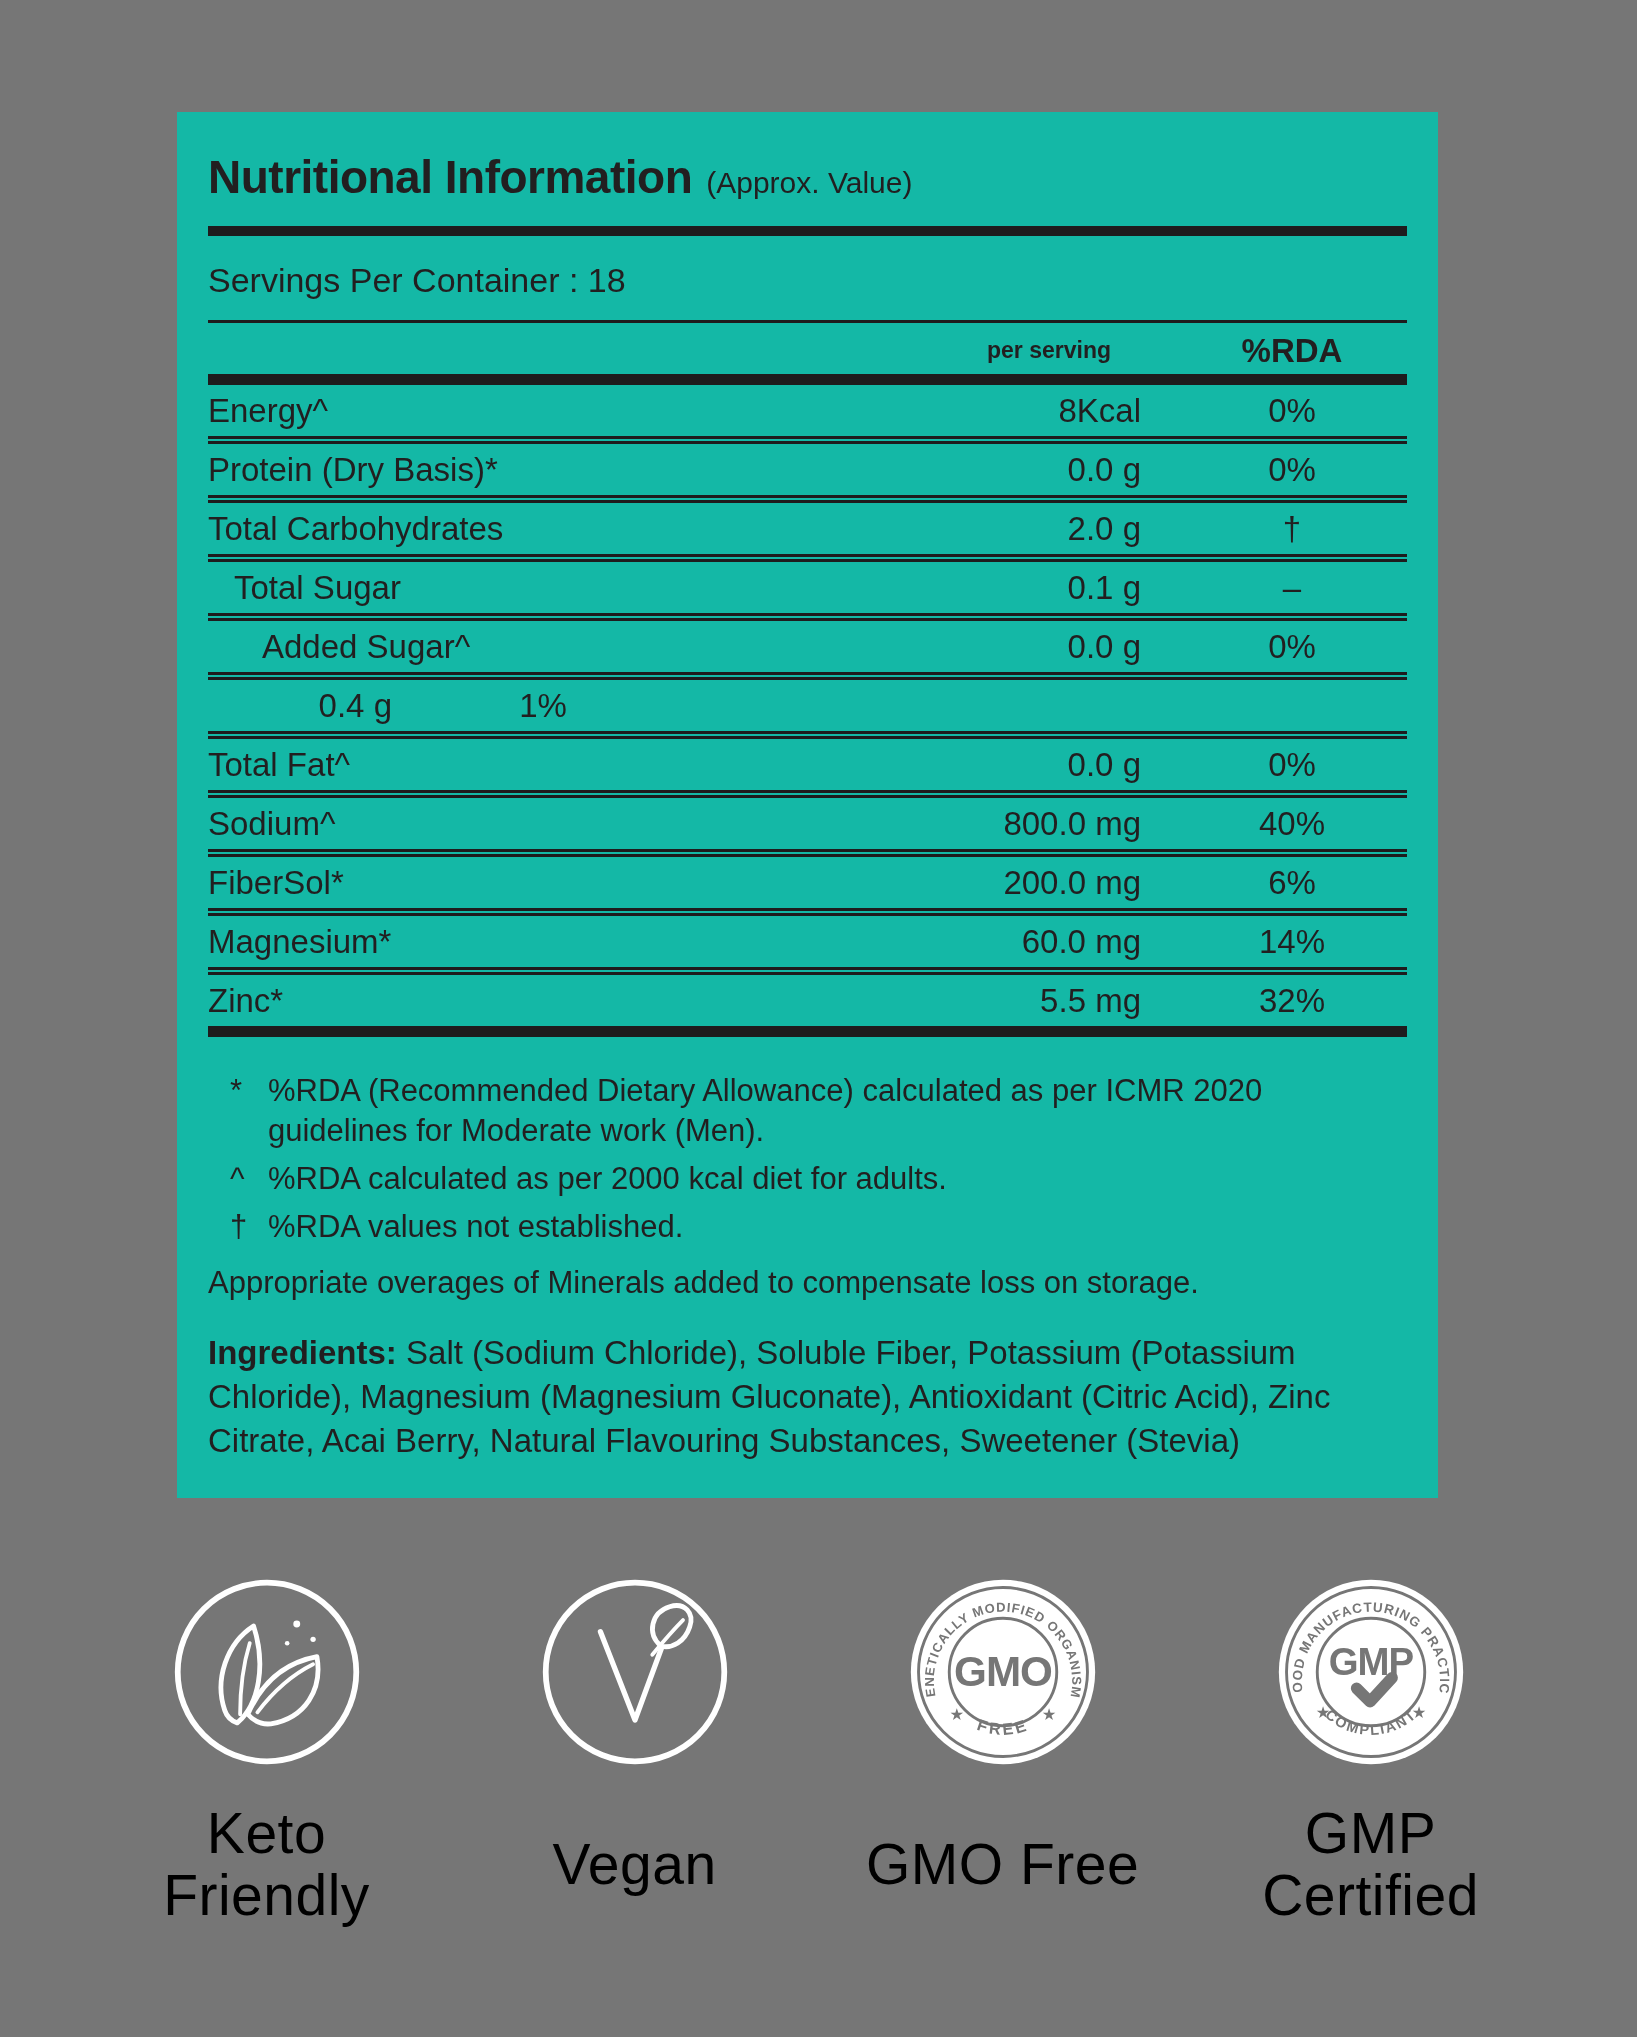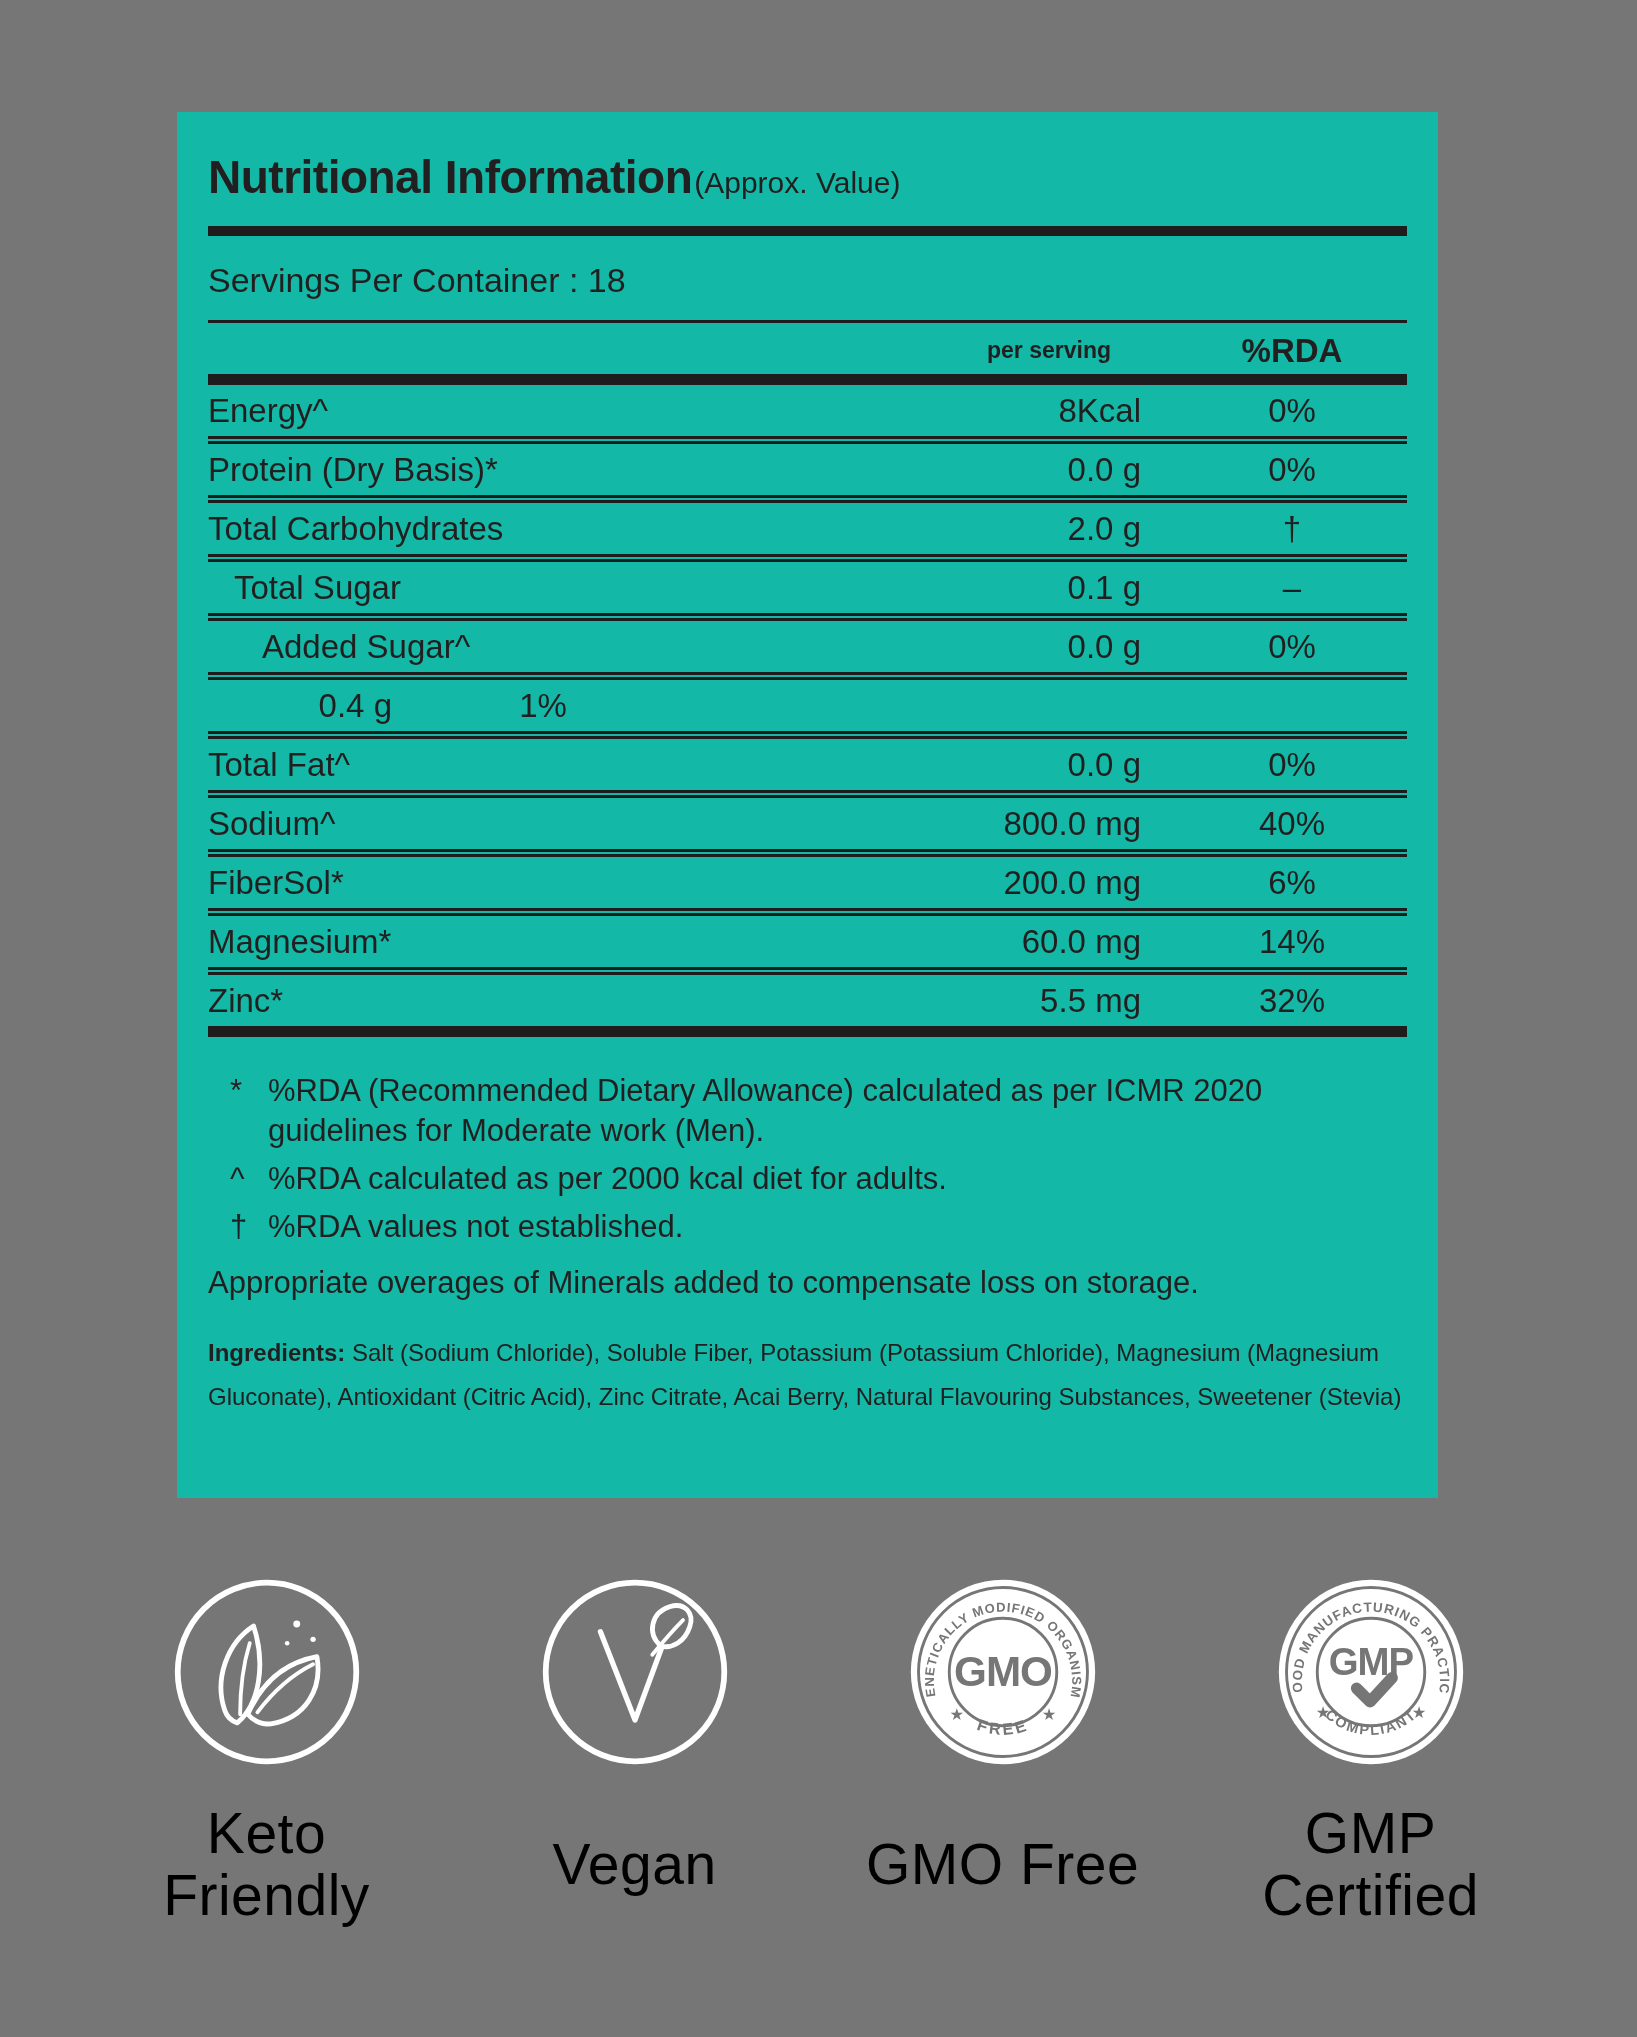--- a/index.html
+++ b/index.html
@@ -8,21 +8,21 @@
     background:#767676;
     font-family:"Liberation Sans","DejaVu Sans",sans-serif;
     color:#221f20;
   }
   .card{
     position:absolute;left:177px;top:112px;width:1261px;height:1386px;
     background:#14b8a6;box-sizing:border-box;padding:38px 31px 0 31px;
   }
   .title-row{display:flex;align-items:baseline;}
   .title{font-size:46px;font-weight:800;letter-spacing:-0.5px;}
-  .subtitle{font-size:30px;font-weight:500;margin-left:2px;}
+  .subtitle{font-size:30px;font-weight:500;margin-left:14px;}
   .bar-thick{height:10px;background:#1e1c1d;margin-top:22px;}
   .serving{margin-top:20px;font-size:34px;font-weight:500;line-height:48px;}
   .rule-thin{height:3px;background:#1e1c1d;margin-top:16px;}
   .thead{display:flex;align-items:center;margin-top:2px;padding:6px 0 4px 0;}
   .thead .spacer{flex:1;}
   .col-ps{width:220px;text-align:center;font-size:23px;font-weight:700;line-height:39px;padding-right:36px;box-sizing:border-box;}
   .col-ps .wrapbox{display:inline-block;width:130px;}
   .col-rda{width:230px;text-align:center;font-size:33px;font-weight:700;}
   .bar-head{height:11px;background:#1e1c1d;}
   .trow{display:flex;align-items:center;padding:7px 0 6px 0;border-bottom:8px double #1e1c1d;}
@@ -31,21 +31,21 @@
   .ind1{padding-left:26px;}
   .ind2{padding-left:54px;}
   .tval{width:220px;text-align:right;font-size:33px;padding-right:36px;box-sizing:border-box;}
   .trda{width:230px;text-align:center;font-size:33px;}
   .bar-bottom{height:11px;background:#1e1c1d;}
   .footnotes{margin-top:34px;}
   .fn{display:flex;font-size:31px;line-height:40px;margin-bottom:8px;padding-left:22px;}
   .fn .marker{width:38px;flex:none;}
   .fn .fn-text{flex:1;}
   .storage{margin-top:16px;font-size:31px;line-height:40px;}
-  .ingredients{margin-top:28px;font-size:24px;line-height:44px;}
+  .ingredients{margin-top:28px;font-size:33px;line-height:44px;}
   .ingredients b{font-weight:700;}
   .badges{
     position:absolute;left:0;top:1576px;width:1637px;
     display:flex;justify-content:center;
   }
   .badge{width:368px;display:flex;flex-direction:column;align-items:center;}
   .badge svg{display:block;}
   .badge-label{
     margin-top:26px;height:140px;display:flex;align-items:center;justify-content:center;
     flex-direction:column;color:#000000;font-size:57px;line-height:62px;

